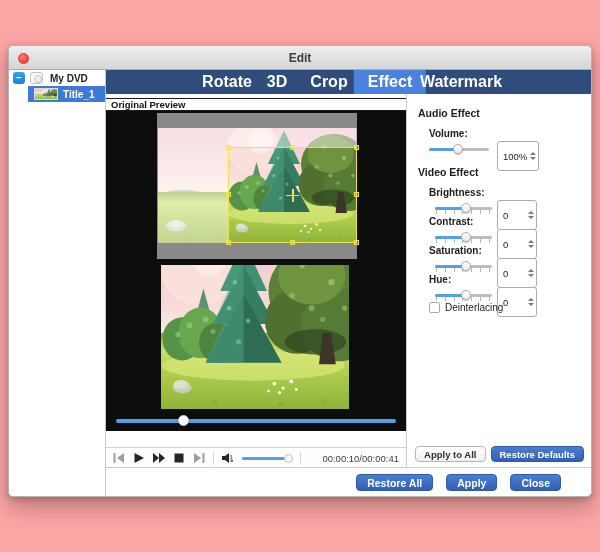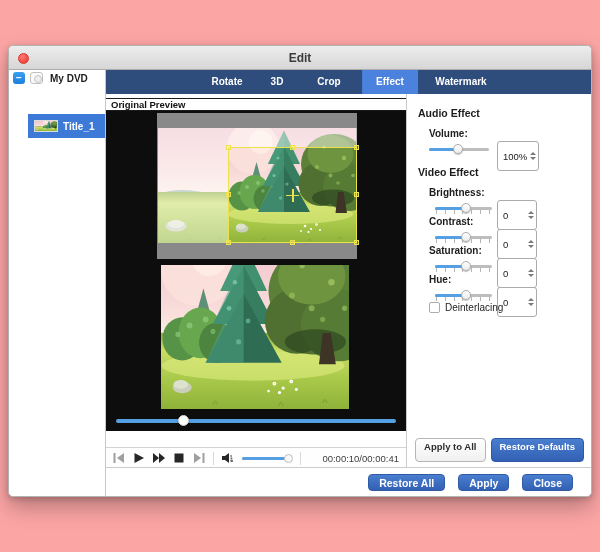--- a/index.html
+++ b/index.html
@@ -23,30 +23,30 @@
              border-right:1px solid #c6c6c6; border-radius:0 0 0 5px; }
   .tree-row1 { position:absolute; left:0; top:1px; width:100%; height:15px; }
   .expand-btn { position:absolute; left:4px; top:1px; width:12px; height:12px; border-radius:3px;
                 background:linear-gradient(#3aa0f0,#1d7fdd); color:#fff; font-size:10px; line-height:11px;
                 text-align:center; font-weight:bold; }
   .disc-icon { position:absolute; left:21px; top:1px; width:13px; height:12px; border:1px solid #c0c0c0;
                border-radius:3px; background:#fafafa; }
   .disc-icon::after { content:""; position:absolute; left:2.5px; top:2px; width:6px; height:6px;
                       border:1px solid #c4c4c4; border-radius:50%; background:#eee; }
   .tree-label { position:absolute; left:41px; top:2px; font-size:10px; font-weight:bold; color:#1d1d1d; }
-  .tree-row2 { position:absolute; left:19px; top:16px; right:0; height:24px; background:var(--sel-blue);
-               display:flex; align-items:center;margin-top:28px; }
+  .tree-row2 { position:absolute; left:19px; top:16px; right:0; height:16px; background:var(--sel-blue);
+               display:flex; align-items:center; }
   .thumb { width:24px; height:12px; margin-left:6px; border:1px solid #dcdcdc; background:#9db; overflow:hidden; flex:0 0 auto; }
   .thumb svg { display:block; }
   .tree-row2 .title-label { margin-left:5px; font-size:10px; font-weight:bold; color:#fff; }
 
   
   .tabbar { position:absolute; left:97px; right:0; top:24px; height:24px; background:var(--navy); }
   .tab { position:absolute; top:0; height:24px; line-height:24px; transform:translateX(-50%);
-         color:#fff; font-size:10px; font-weight:bold; padding:0 14px; white-space:nowrap; }
+         color:#fff; font-size:16px; font-weight:bold; padding:0 14px; white-space:nowrap; }
   .tab.active { background:var(--tab-active); }
   .tab.t0 { left:121px; } .tab.t1 { left:171px; } .tab.t2 { left:223px; } .tab.t3 { left:284px; } .tab.t4 { left:355px; }
 
   
   .preview-col { position:absolute; left:97px; top:48px; width:300px; height:374px; background:#fff; }
   .pv-header { position:relative; height:13px; border-top:1px solid #1a1a1a; border-bottom:1px solid #1a1a1a;
                background:#fff; font-size:9.5px; font-weight:bold; color:#111; line-height:12px; padding-left:5px; }
   .black-box { position:relative; background:#0d0d0d; overflow:hidden; }
   .ob { height:148px; }
   .grey-mat { position:absolute; left:51px; top:2px; width:200px; height:146px; background:#898989; }
@@ -109,29 +109,29 @@
   .vol-row .stepper { left:68px; top:0; width:42px; }
   .video-h { position:absolute; left:11px; top:72px; }
   .fx-label { position:absolute; left:22px; }
   .fx-row { position:absolute; left:28px; width:152px; height:16px; }
   .fx-row .pslider { position:absolute; left:0; top:0; width:57px; }
   .fx-row .stepper { left:62px; top:0; width:40px; }
   .deint { position:absolute; left:22px; top:208px; display:flex; align-items:center; gap:5px; }
   .checkbox { width:11px; height:11px; border:1px solid #ababab; border-radius:2px; background:#fff; }
   .deint .ctl-label { font-weight:normal; font-size:10px; color:#1c1c1c; }
   .rpanel-btns { position:absolute; right:7px; bottom:6px; display:flex; gap:5px; }
-  .btn { height:24px; line-height:15px; border-radius:4px; font-size:9.5px; font-weight:bold; text-align:center;
+  .btn { height:16px; line-height:15px; border-radius:4px; font-size:9.5px; font-weight:bold; text-align:center;
          padding:0 8px; white-space:nowrap; }
   .btn-light { background:linear-gradient(#ffffff,#f0f0f0); border:1px solid #b5b5b5; color:#2e2e2e; }
   .btn-blue { background:linear-gradient(var(--btn-blue-l),var(--btn-blue-d)); border:1px solid #2e5aa5; color:#fff; }
 
   
   .bottombar { position:absolute; left:97px; right:0; bottom:0; height:29px; background:#fff;
                border-top:1px solid #cccccc; border-radius:0 0 5px 0; display:flex; align-items:center;
-               justify-content:flex-end; gap:13px; padding-right:18px; }
+               justify-content:flex-end; gap:13px; padding-right:30px; }
   .bottombar .btn { height:17px; line-height:16px; font-size:10.5px; padding:0 10px; }
 </style>
 </head>
 <body>
 
 <div class="stage">
   <div class="win">
 
     <div class="titlebar">
       <div class="close-btn"></div>

